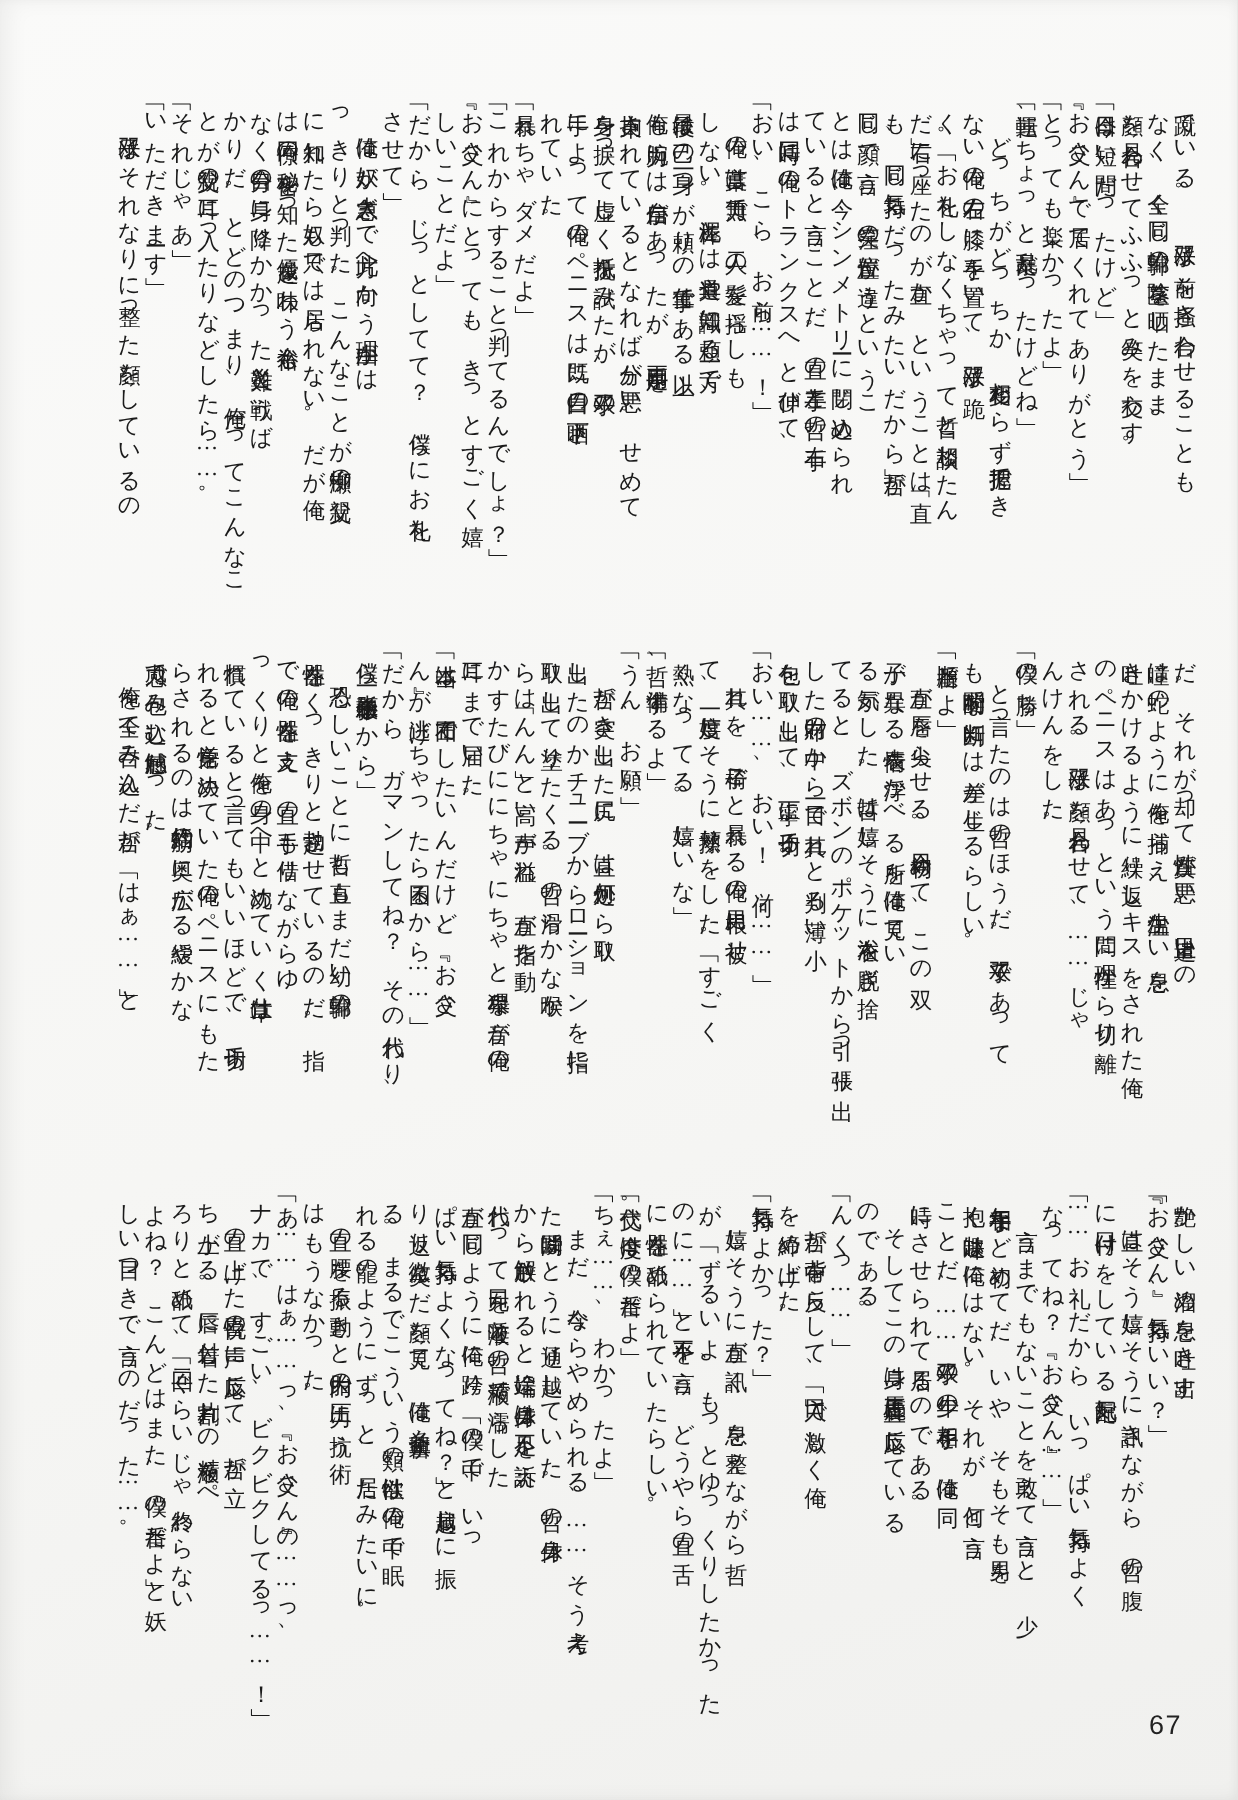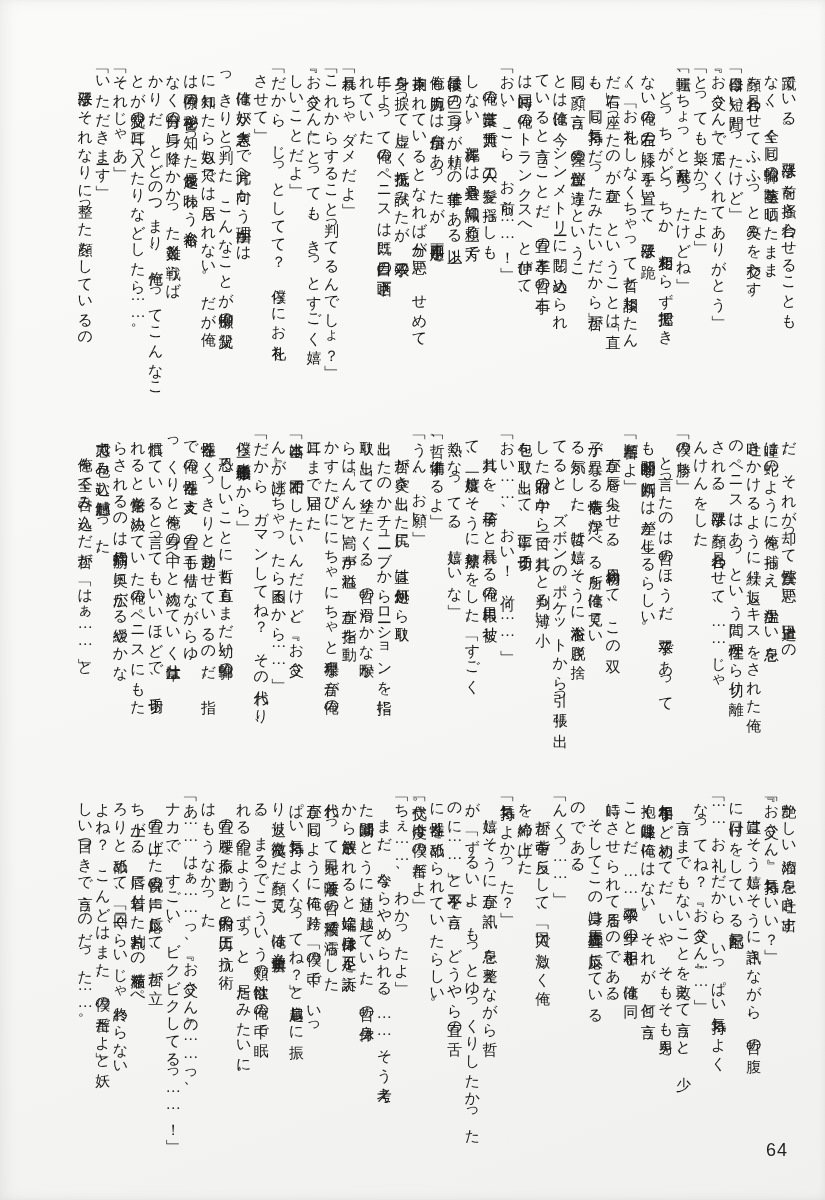--- a/index.html
+++ b/index.html
@@ -170,14 +170,14 @@
       <div class="line">　直の腰を振る動きと胎内の圧力に抗う術</div>
       <div class="line">はもうなかった。</div>
       <div class="line">「あ……はぁ……っ、『お父さん』の……っ、</div>
       <div class="line">ナカで、すごい、ビクビクしてるっ……！」</div>
       <div class="line">　直の上げた喜悦の声に反応して、哲が立</div>
       <div class="line">ち上がる。唇に付着した片割れの精液をぺ</div>
       <div class="line">ろりと舐めて、「二回ぐらいじゃ終わらない</div>
       <div class="line">よね？　こんどはまた、僕の番だよ」と妖</div>
       <div class="line">しい目つきで言うのだった……。</div>
     </div>
-  <div class="page-number">64</div>
+  <div class="page-number">67</div>
 </div>
 
 </body></html>

